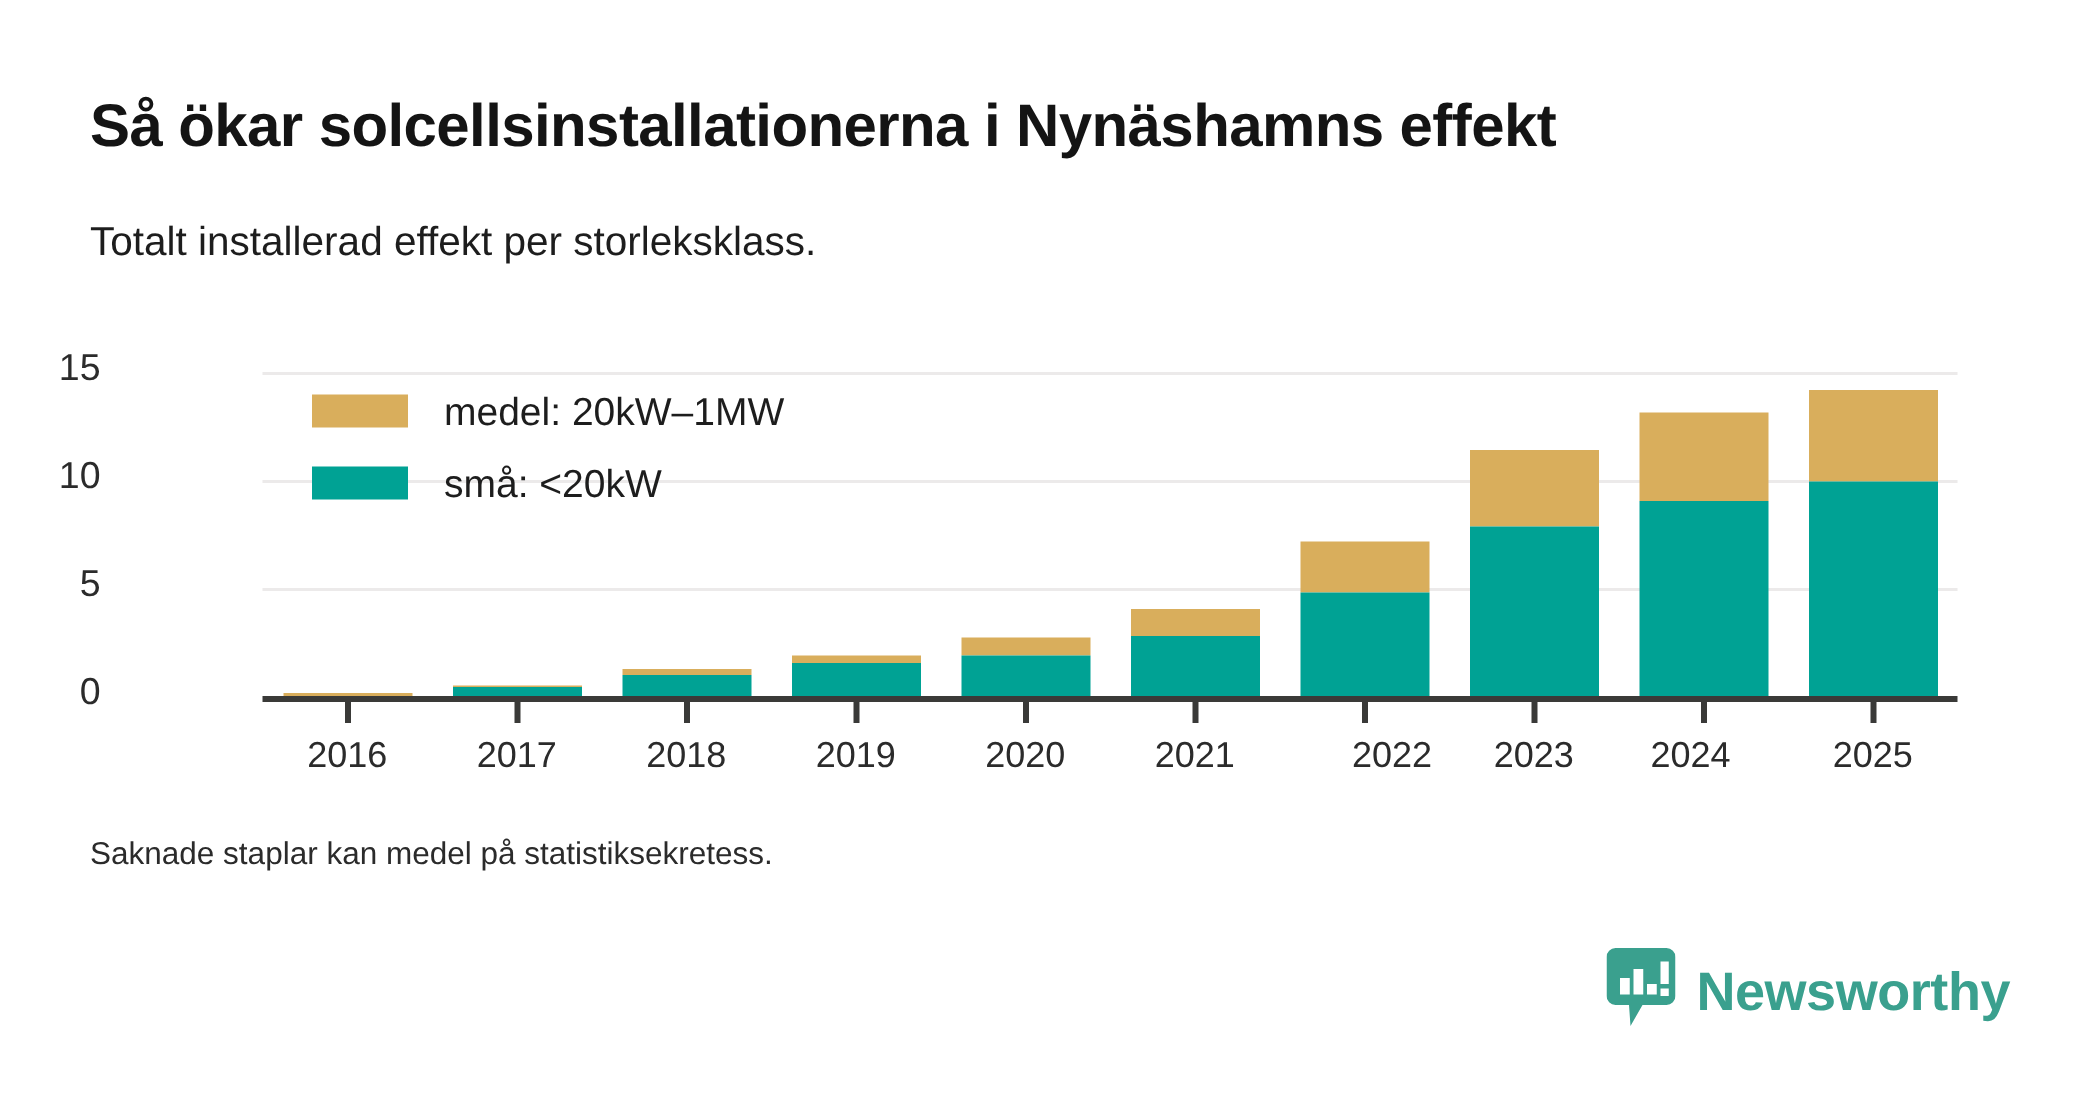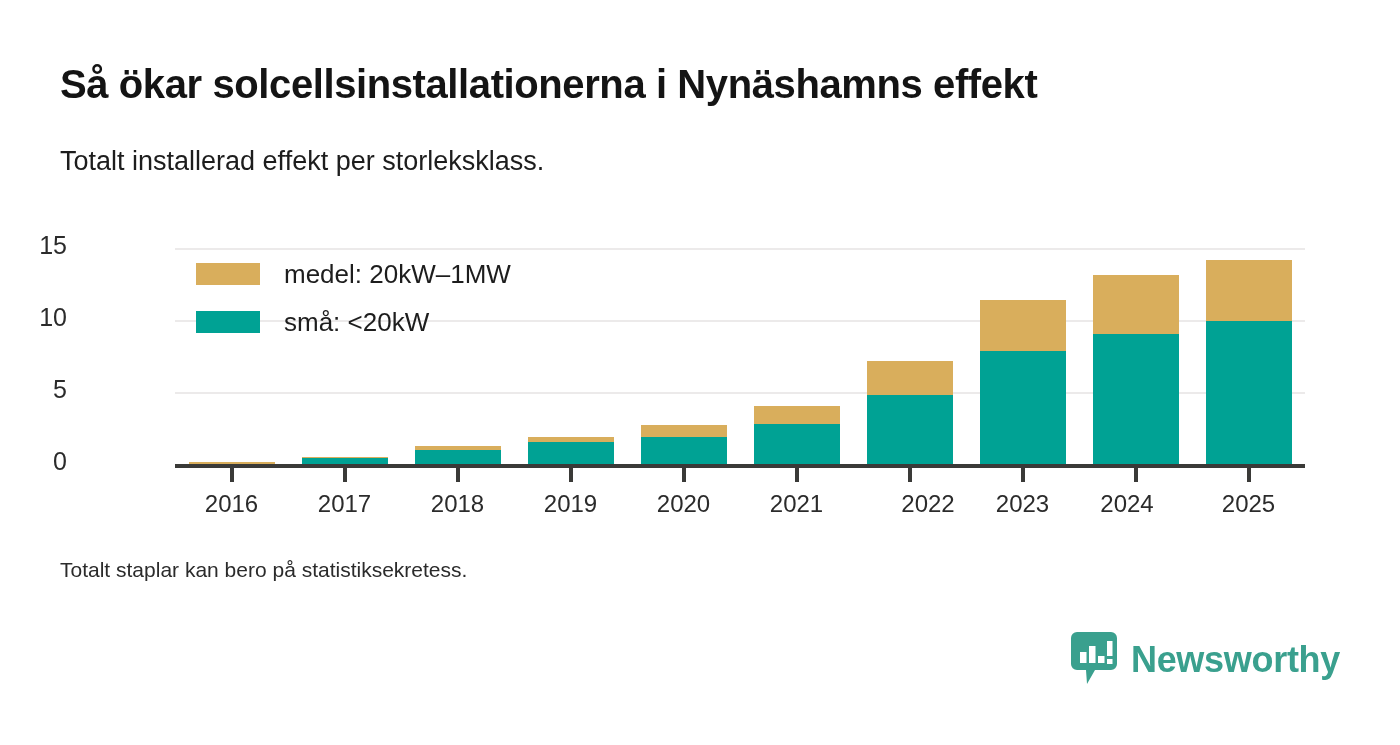--- a/index.html
+++ b/index.html
@@ -108,20 +108,21 @@
     position: absolute;
     left: 196px;
     top: 255px;
     z-index: 5;
   }
   .legend-row {
     display: flex;
     align-items: center;
     height: 38px;
     margin-bottom: 10px;
+    margin-left: 12px;
   }
   .legend-swatch {
     width: 64px;
     height: 22px;
     flex: none;
   }
   .legend-label {
     margin-left: 24px;
     font-size: 26px;
     color: #1d1d1d;
@@ -239,21 +240,21 @@
   <div class="legend-row">
     <span class="legend-swatch" style="background: rgb(217, 174, 92);"></span>
     <span class="legend-label">medel: 20kW–1MW</span>
   </div>
   <div class="legend-row">
     <span class="legend-swatch" style="background: rgb(0, 162, 148);"></span>
     <span class="legend-label">små: &lt;20kW</span>
   </div>
 </div>
 
-<div id="footnote">Totalt staplar kan bero på statistiksekretess.</div>
+<div id="footnote">Saknade staplar kan medel på statistiksekretess.</div>
 
 <div id="logo">
   <span>
     <svg width="46" height="52" viewBox="0 0 46 52" aria-hidden="true">
       <path d="M6 0 H40 A6 6 0 0 1 46 6 V32 A6 6 0 0 1 40 38 H24 L16 52 L15 38 H6 A6 6 0 0 1 0 32 V6 A6 6 0 0 1 6 0 Z" fill="#3aa08e"></path>
       <rect x="9" y="20" width="6.5" height="11" fill="#ffffff"></rect>
       <rect x="18" y="14" width="6.5" height="17" fill="#ffffff"></rect>
       <rect x="27" y="24" width="6.5" height="7" fill="#ffffff"></rect>
       <rect x="36" y="9" width="5.5" height="15" fill="#ffffff"></rect>
       <rect x="36" y="27" width="5.5" height="5" fill="#ffffff"></rect>

